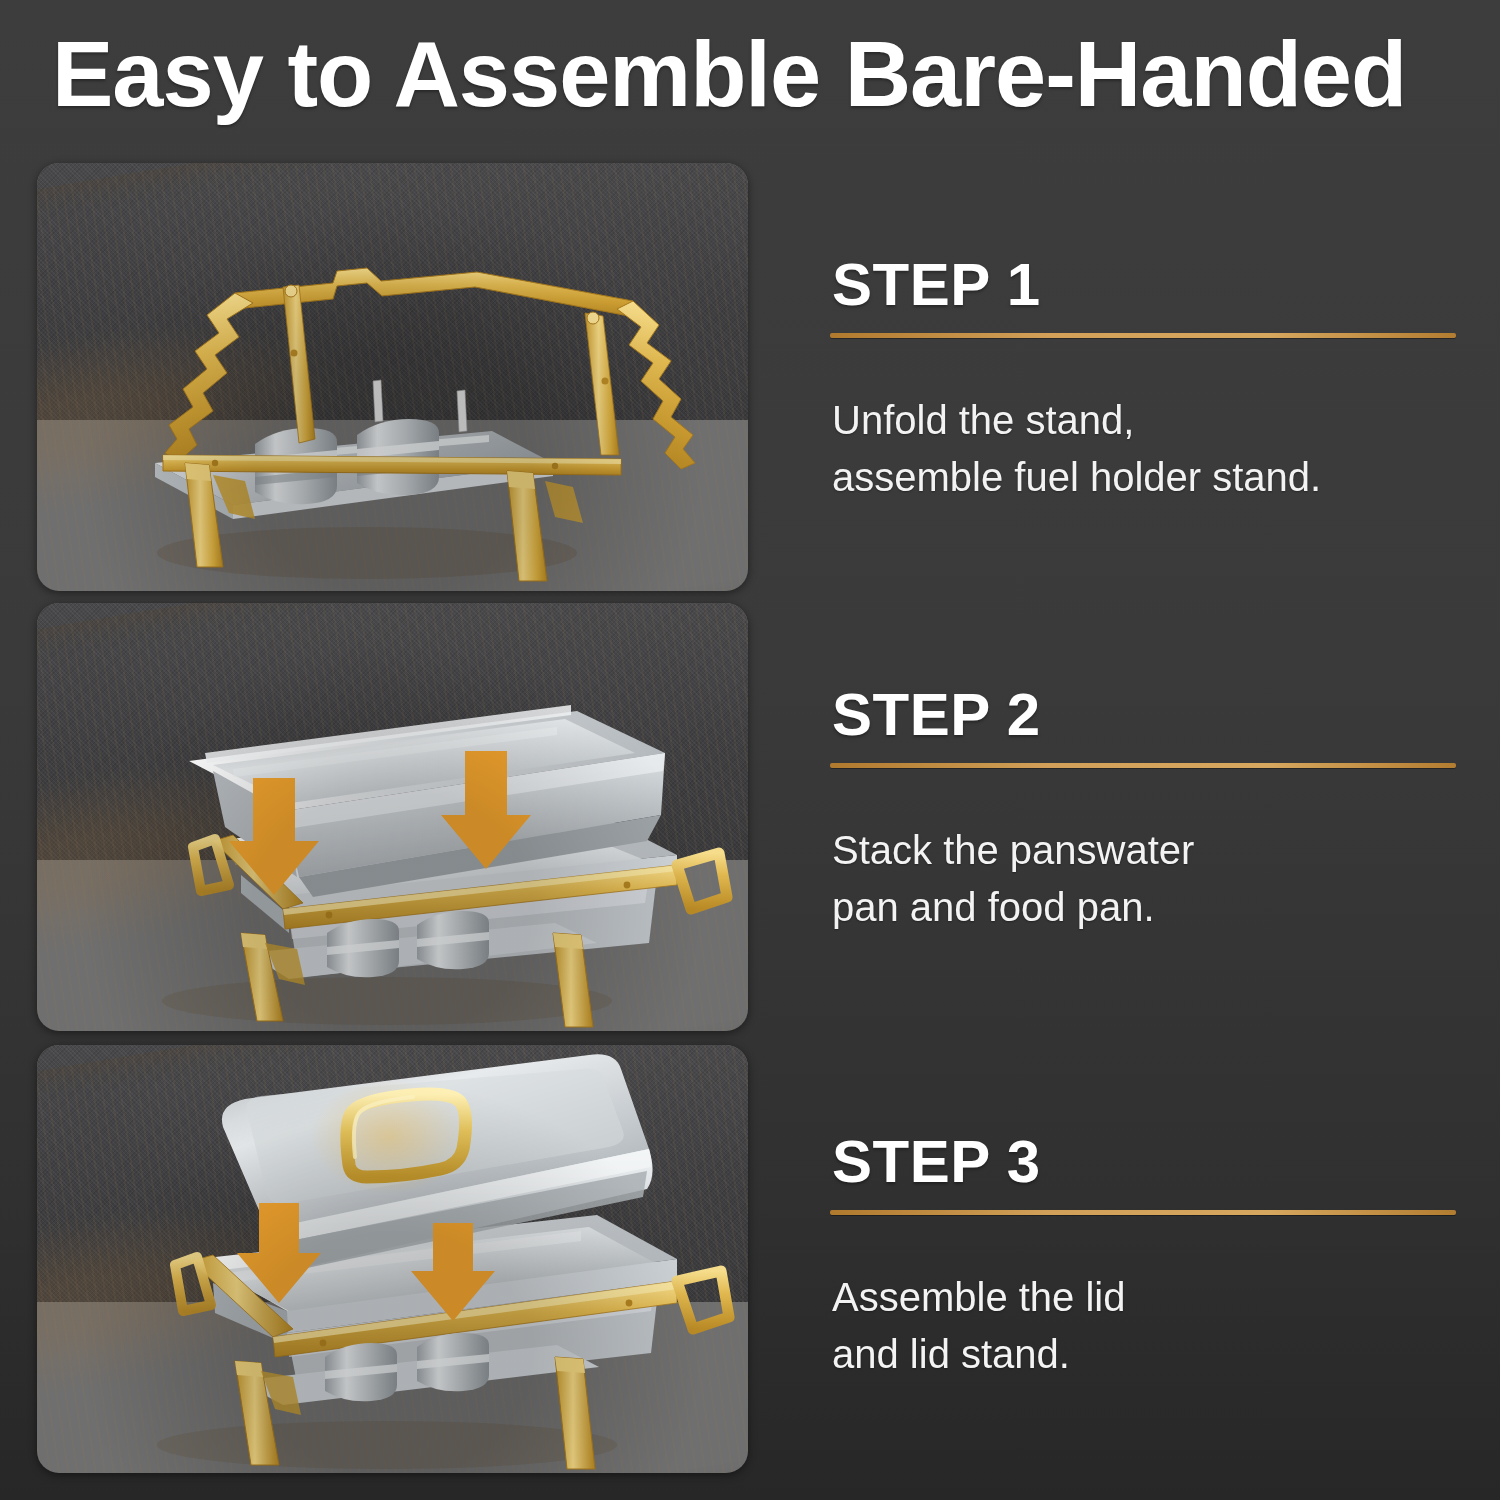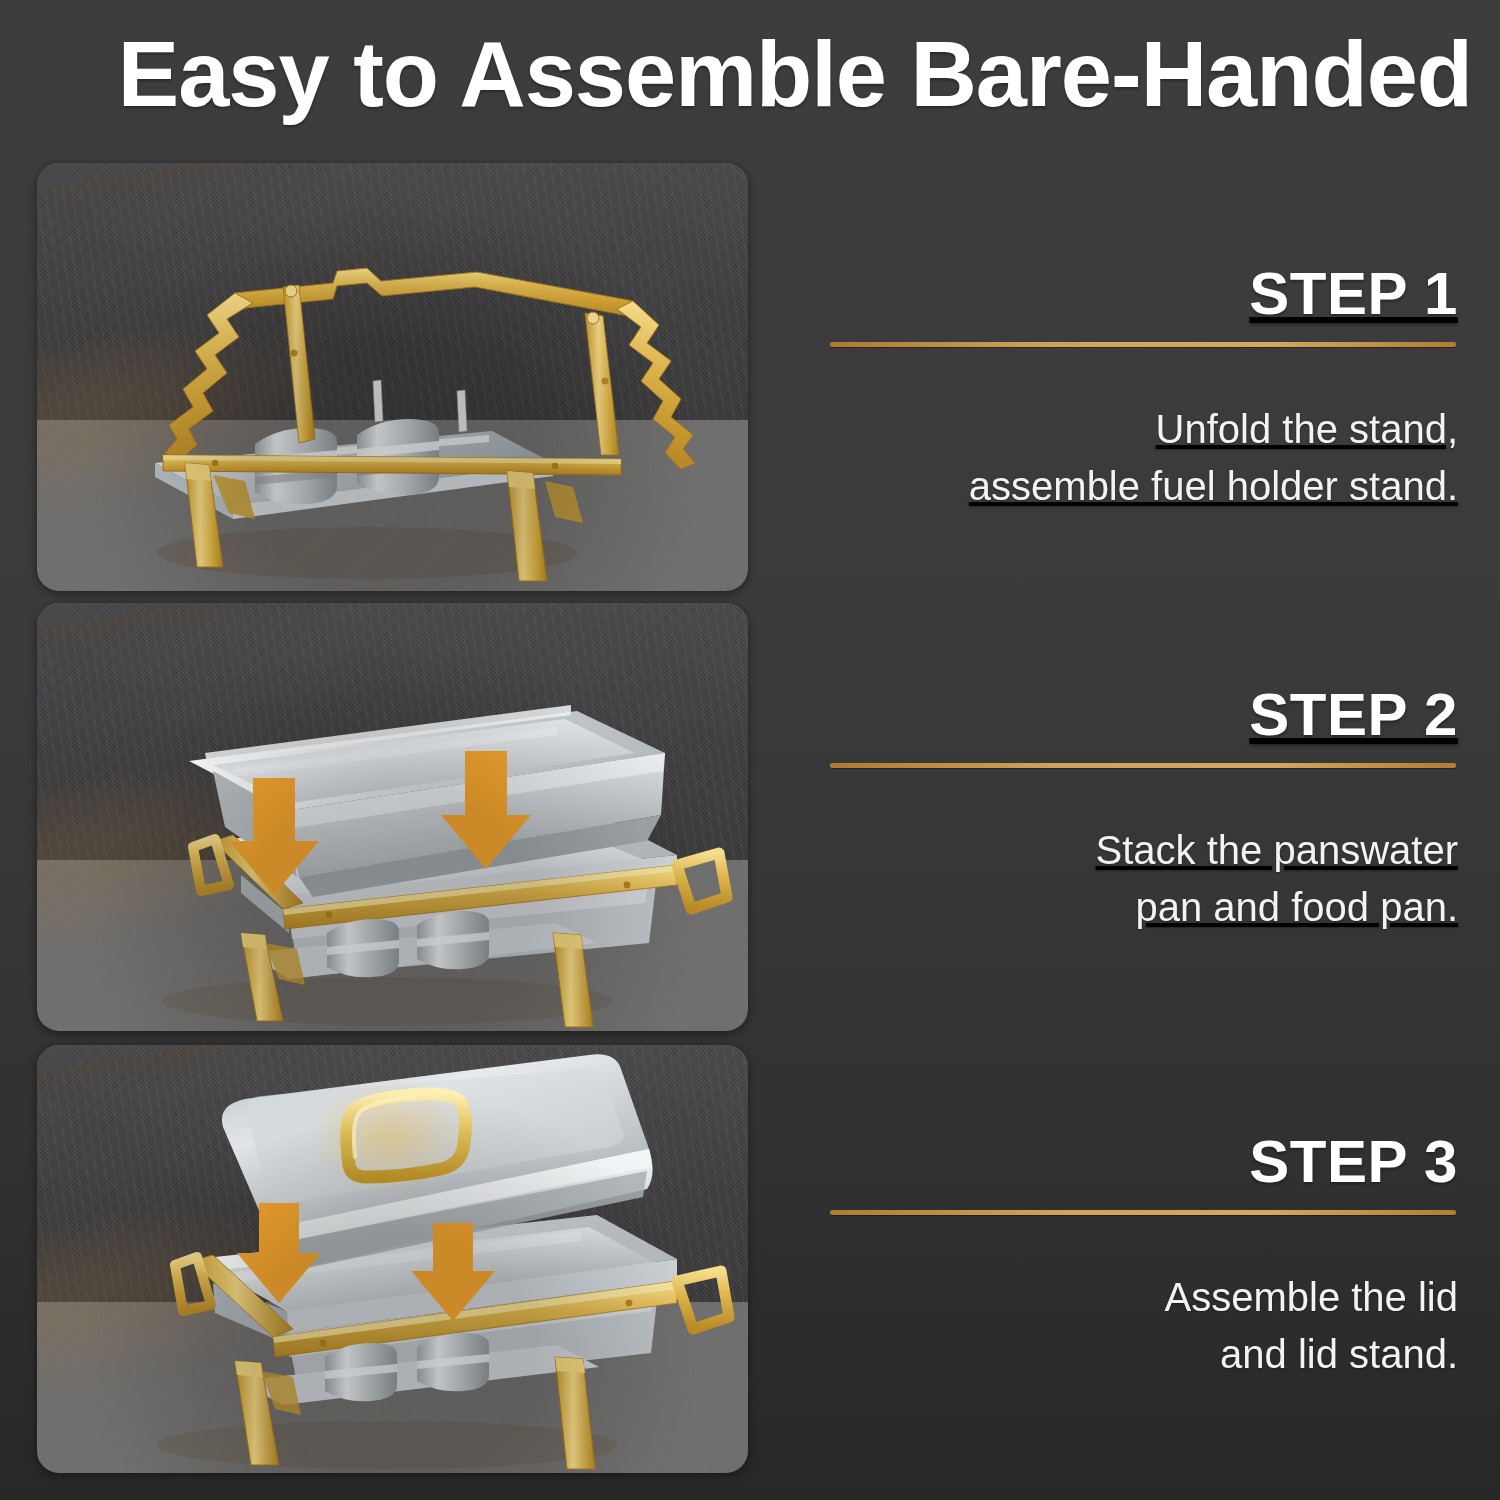--- a/index.html
+++ b/index.html
@@ -9,21 +9,21 @@
     font-family:"Liberation Sans","DejaVu Sans",sans-serif;
     overflow:hidden;
     position:relative;
   }
   
   .bg-shade{
     position:absolute;inset:0;
     background:linear-gradient(180deg,#3d3d3d 0%,#3a3a3a 45%,#303030 80%,#272727 100%);
     z-index:0;
   }
-  .page{position:absolute;inset:0;z-index:1;text-align:right;}
+  .page{position:absolute;inset:0;z-index:1;}
 
   
   .title{
     position:absolute;left:52px;top:26px;width:1420px;
     color:#ffffff;
     font-size:92px;
     font-weight:bold;
     letter-spacing:-1px;
     line-height:1.05;
     white-space:nowrap;
@@ -78,22 +78,22 @@
     background:radial-gradient(ellipse at 50% 72%, rgba(0,0,0,.16) 0 28%, rgba(0,0,0,0) 62%);
     pointer-events:none;
   }
 
   
   .prod{position:absolute;inset:0;}
   .prod svg{position:absolute;left:0;top:0;width:100%;height:100%;}
 
   
   .step{position:absolute;left:830px;width:628px;}
-  #step1{top:264px;text-decoration:underline;}
-  #step2{top:685px;text-decoration:underline;}
+  #step1{top:255px;}
+  #step2{top:685px;}
   #step3{top:1132px;}
 
   .step-head{
     color:#ffffff;font-size:60px;font-weight:bold;letter-spacing:.5px;
     line-height:1;margin:0 0 18px 2px;white-space:nowrap;
     text-shadow:0 2px 3px rgba(0,0,0,.35);
   }
   .step-rule{
     height:5px;width:626px;border-radius:2px;
     background:linear-gradient(90deg,#b07a2e 0%,#d2a059 35%,#d6a75f 70%,#b37d31 100%);

